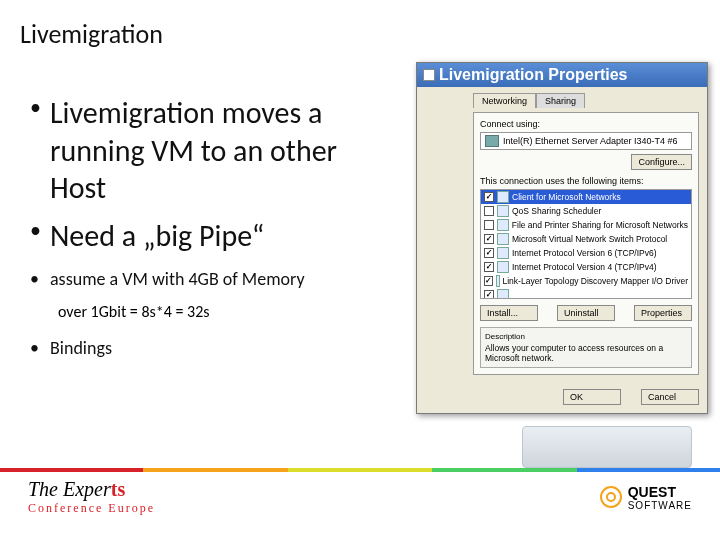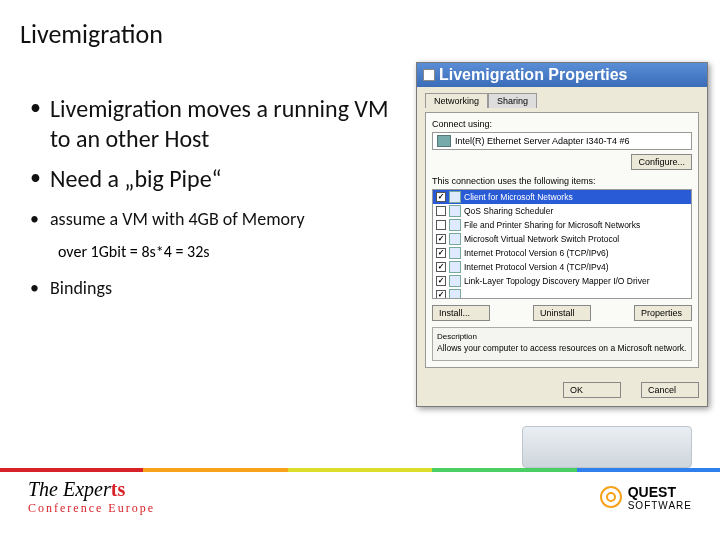--- a/index.html
+++ b/index.html
@@ -19,21 +19,21 @@
   .content {
     position: absolute;
     left: 28px; top: 94px;
     width: 370px;
   }
   ul.main { list-style: none; }
   ul.main > li {
     position: relative;
     padding-left: 22px;
     margin-bottom: 10px;
-    font-size: 24px;
+    font-size: 30px;
     color: #111;
     line-height: 1.25;
   }
   ul.main > li::before {
     content: "•";
     position: absolute;
     left: 2px; top: 0;
     font-size: 22px;
   }
   ul.main > li.small { font-size: 18px; margin-top: 14px; }
@@ -58,21 +58,21 @@
   }
   .dlg-title {
     background: linear-gradient(#5a8ed6,#3a6cb8);
     color: #fff;
     font-size: 16px;
     font-weight: bold;
     padding: 3px 6px;
     display: flex; align-items: center; gap: 4px;
   }
   .dlg-title .ico { width:12px;height:12px;background:#fff;border:1px solid #888;display:inline-block; }
-  .dlg-body { padding: 6px 8px 8px; }
+  .dlg-body { padding: 6px 8px 8px; margin-left: 48px; }
   .tabs { display:flex; gap:-1px; margin-bottom:4px; }
   .tab {
     border: 1px solid #999; border-bottom: none;
     padding: 2px 8px; background:#ece9d8;
     font-size:9px;
   }
   .tab.inactive { background:#ddd; }
   .panel { border:1px solid #999; padding:6px; background:#fafaf7; }
   .lbl { font-size:9px; margin-bottom:3px; }
   .adapter {

